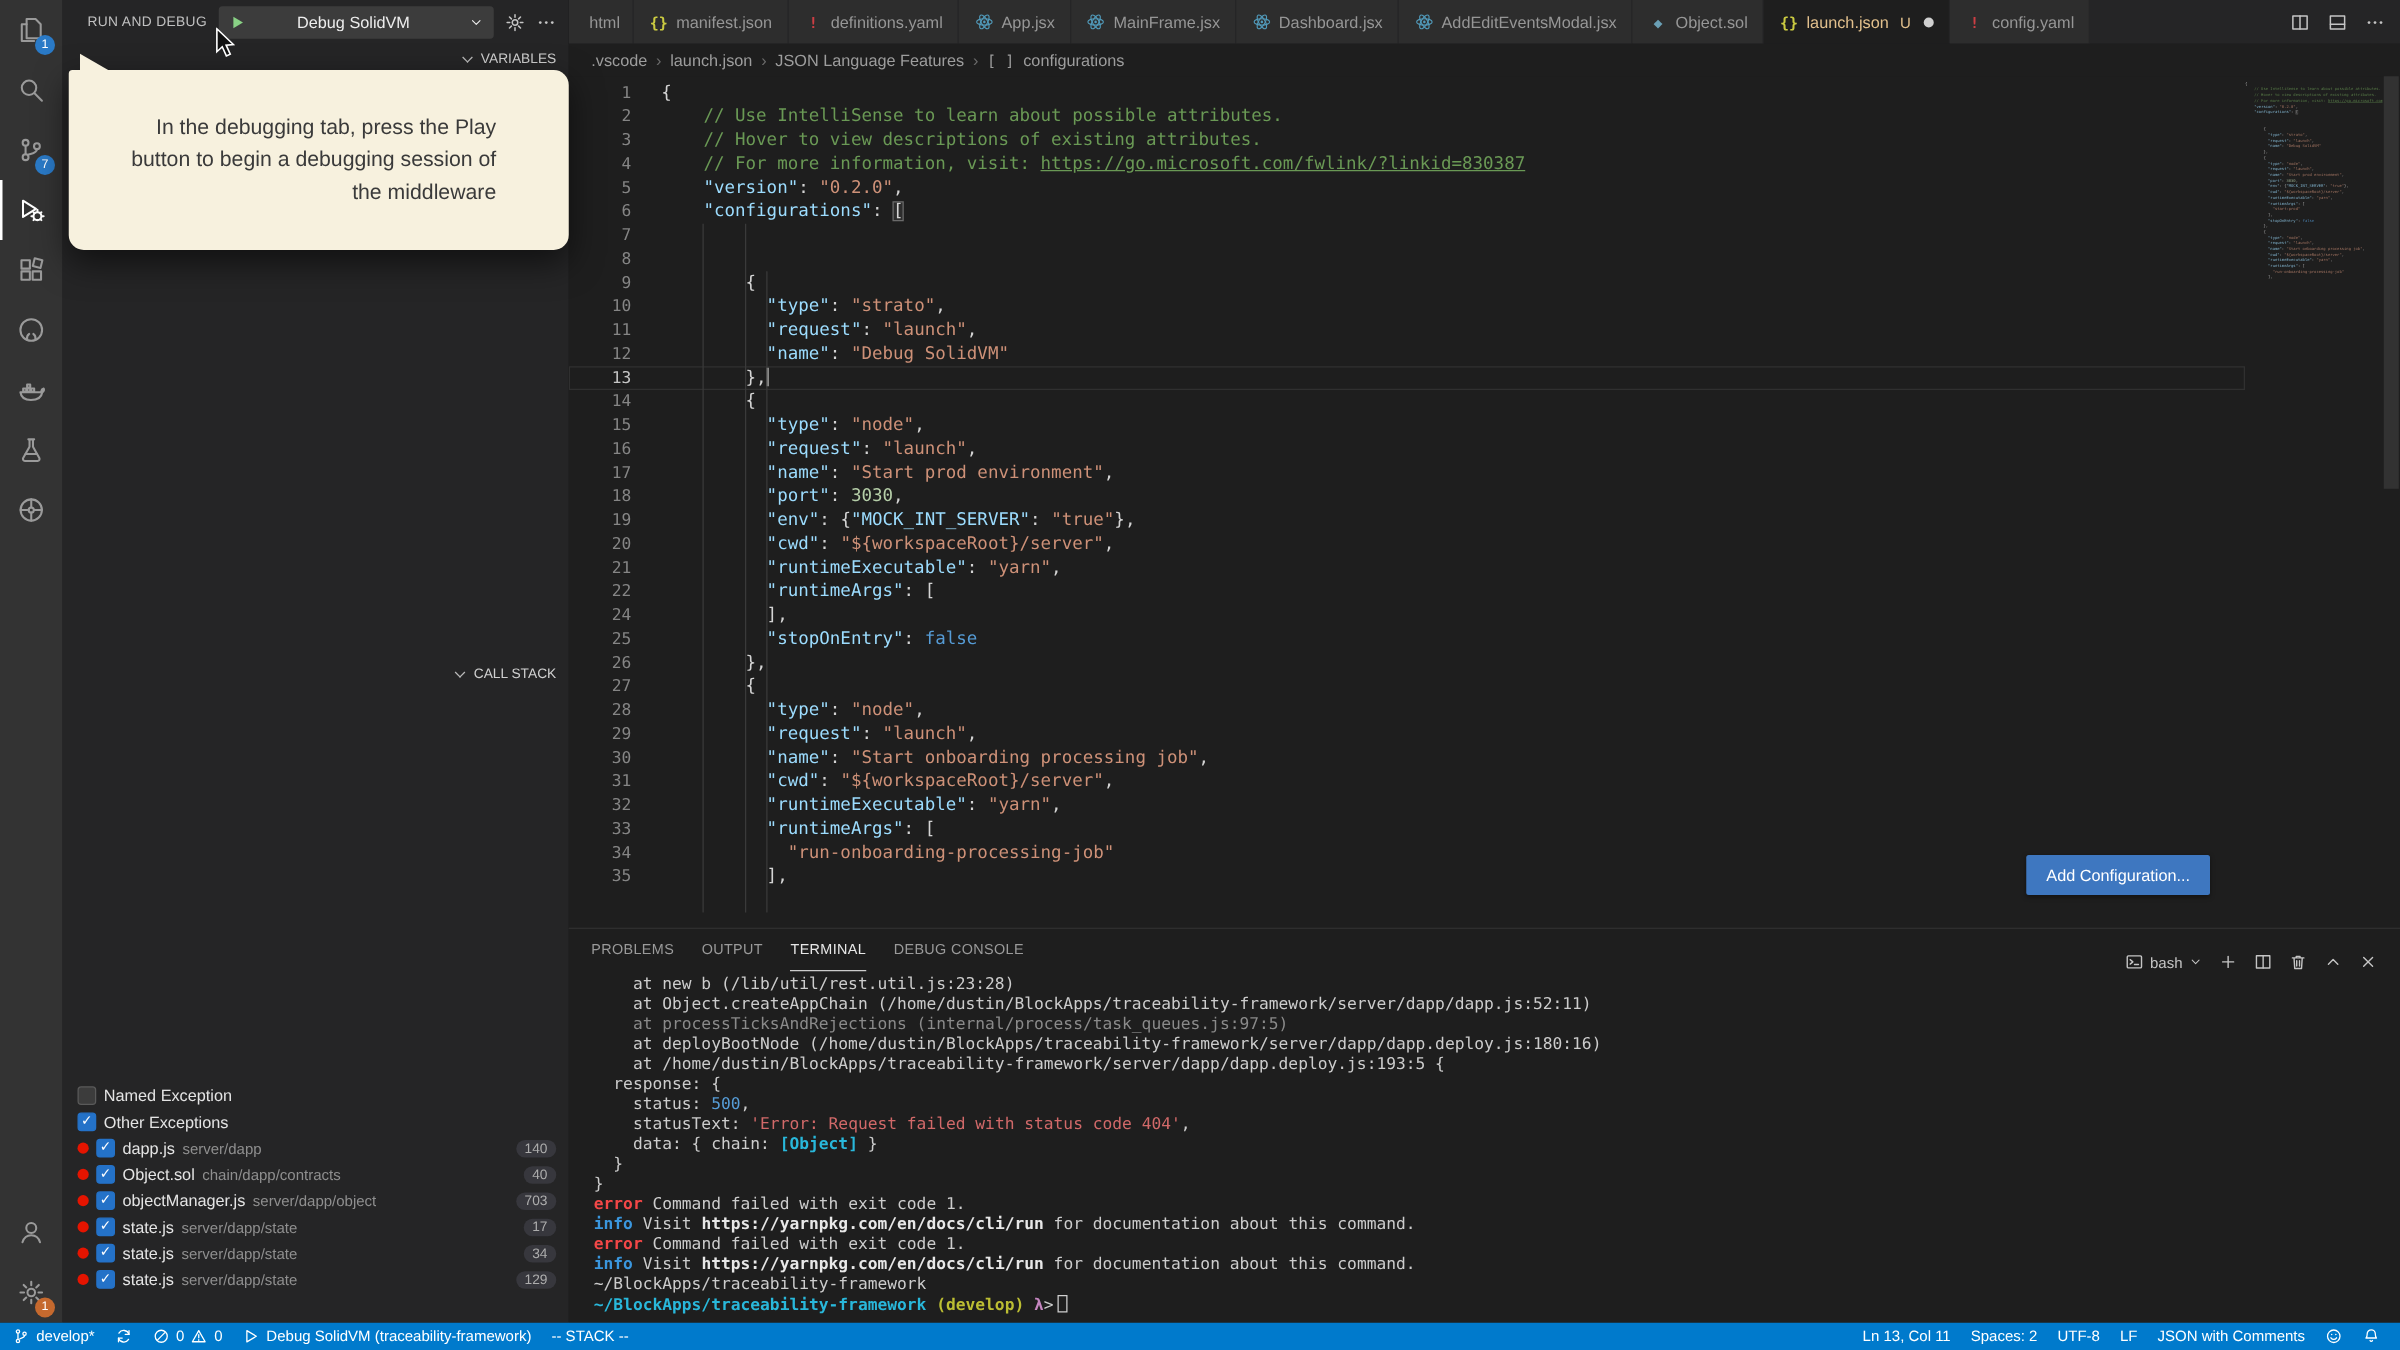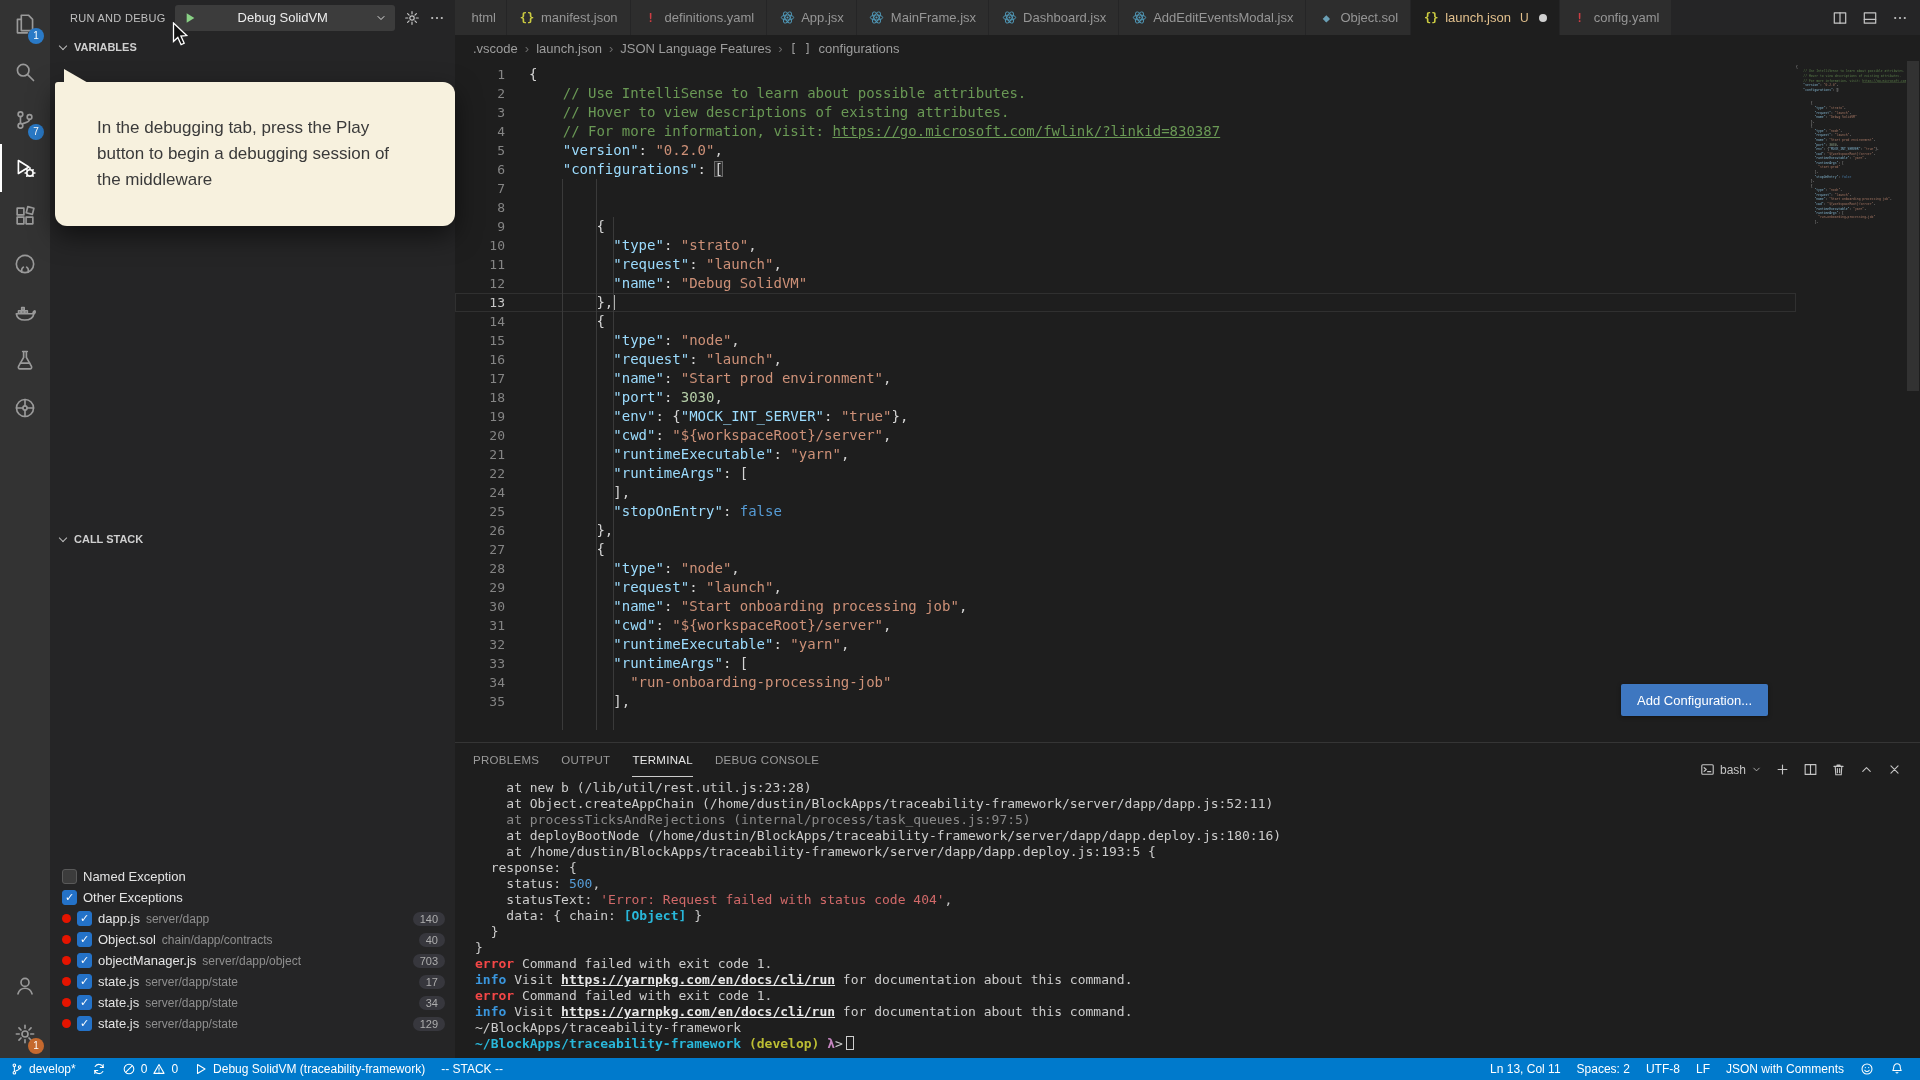--- a/index.html
+++ b/index.html
@@ -13,21 +13,21 @@
 .ab-badge{position:absolute;right:4px;bottom:4px;min-width:16px;height:16px;border-radius:9px;background:var(--badge-blue);color:#fff;font-size:10px;line-height:16px;text-align:center;padding:0 3px;}
 .ab-badge.orange{background:var(--badge-orange);}
 .ab-spacer{flex:1}
 
 .sidebar{width:405px;background:var(--sidebar-bg);flex:none;display:flex;flex-direction:column;overflow:hidden;}
 .sb-header{height:35px;flex:none;display:flex;align-items:center;padding:0 10px 0 20px;gap:9px;}
 .sb-title{font-size:11px;color:#c0c0c0;white-space:nowrap;letter-spacing:.3px;}
 .debug-select{height:26px;background:#3c3c3c;border-radius:3px;display:flex;align-items:center;gap:6px;padding:0 8px;color:#ededed;flex:1;max-width:222px;cursor:pointer;}
 .debug-select .lbl{flex:1;font-size:13px;white-space:nowrap;overflow:hidden;padding-left:35px;}
 .icon-btn{color:#c5c5c5;display:flex;align-items:center;cursor:pointer;}
-.section-h{height:24px;flex:none;display:flex;align-items:center;gap:8px;padding:0 10px;font-size:11px;font-weight:bold;color:#cfcfcf;cursor:pointer;}
+.section-h{height:24px;flex:none;display:flex;align-items:center;gap:8px;padding:0 10px;font-size:11px;font-weight:normal;color:#cfcfcf;cursor:pointer;justify-content:flex-end;}
 .chev{width:6px;height:6px;border-right:1.4px solid #bbb;border-bottom:1.4px solid #bbb;transform:rotate(45deg);margin-top:-3px;flex:none;}
 .sec-vars{height:468px;flex:none;}
 .sec-cs{height:315px;flex:none;}
 .bp-list{flex:1;overflow:hidden;}
 .bp-row{height:21px;display:flex;align-items:center;gap:6px;padding:0 10px 0 12px;cursor:pointer;}
 .bp-dot{width:9px;height:9px;border-radius:50%;background:var(--bp-red);flex:none;}
 .bp-cb{width:15px;height:15px;border-radius:3px;background:#3c3c3c;border:1px solid #5a5a5a;flex:none;font-size:11px;line-height:13px;text-align:center;color:#fff;}
 .bp-cb.checked{background:var(--check-blue);border-color:var(--check-blue);}
 .bp-file{color:#e4e4e4;font-size:13px;white-space:nowrap;}
 .bp-path{color:#8f8f8f;font-size:12px;white-space:nowrap;overflow:hidden;text-overflow:ellipsis;}
@@ -69,30 +69,30 @@
 .panel-head{height:34px;flex:none;display:flex;align-items:flex-end;padding:0 18px;}
 #panel-tabs{display:flex;height:100%;}
 .panel-tab{height:100%;display:flex;align-items:center;margin-right:22px;font-size:11.5px;color:#9a9a9a;letter-spacing:.3px;border-bottom:1px solid transparent;cursor:pointer;}
 .panel-tab.active{color:#e7e7e7;border-bottom-color:#cccccc;}
 .panel-actions{margin-left:auto;display:flex;align-items:center;gap:13px;color:#c5c5c5;}
 .shell-pick{display:flex;align-items:center;gap:5px;font-size:12px;cursor:pointer;}
 .term{flex:1;min-height:0;padding:3px 0 0 20px;font-family:"DejaVu Sans Mono",monospace;font-size:13px;line-height:16px;white-space:pre;overflow:hidden;}
 .term-line{height:16px;}
 .tm-d{color:var(--tm-d)}.tm-dim{color:var(--tm-dim)}.tm-num{color:var(--tm-num)}.tm-red{color:var(--tm-red)}
 .tm-err{color:var(--tm-err);font-weight:bold}.tm-info{color:var(--tm-info);font-weight:bold}
-.tm-link{color:var(--tm-link);font-weight:bold;text-decoration:underline}
+.tm-link{color:var(--tm-link);font-weight:bold;}
 .tm-cyan{color:var(--tm-cyan);font-weight:bold}.tm-yellow{color:var(--tm-yellow);font-weight:bold}.tm-magenta{color:var(--tm-magenta);font-weight:bold}
 .tm-cursor{display:inline-block;width:8px;height:14px;border:1px solid #cfcfcf;margin-left:3px;vertical-align:-2px;}
 
 .statusbar{height:22px;background:var(--statusbar-bg);display:flex;align-items:center;color:#fff;font-size:12px;}
 #sb-left{display:flex;height:100%;align-items:center;padding-left:2px;}
 #sb-right{margin-left:auto;display:flex;height:100%;align-items:center;padding-right:8px;}
 .sb-item{display:flex;align-items:center;gap:5px;padding:0 8px;height:100%;cursor:pointer;white-space:nowrap;}
 
-.tooltip{position:absolute;left:55px;top:82px;width:400px;background:var(--tooltip-bg);color:#3a3a3a;border-radius:3px 12px 12px 12px;box-shadow:0 10px 26px rgba(0,0,0,.55);padding:33px 58px 33px 42px;font-size:17px;line-height:26px;z-index:40;}
+.tooltip{position:absolute;left:55px;top:56px;width:400px;background:var(--tooltip-bg);color:#3a3a3a;border-radius:3px 12px 12px 12px;box-shadow:0 10px 26px rgba(0,0,0,.55);padding:33px 58px 33px 42px;font-size:17px;line-height:26px;z-index:40;text-align:right;}
 .tooltip:before{content:"";position:absolute;left:9px;top:-13px;width:0;height:0;border-right:26px solid transparent;border-bottom:15px solid var(--tooltip-bg);}
 .mouse-cursor{position:absolute;left:172px;top:22px;z-index:50;}
 .ic{display:flex;align-items:center;justify-content:center;}
 </style>
 </head>
 <body>
 
 <div class="app">
   <div class="cols">
 

